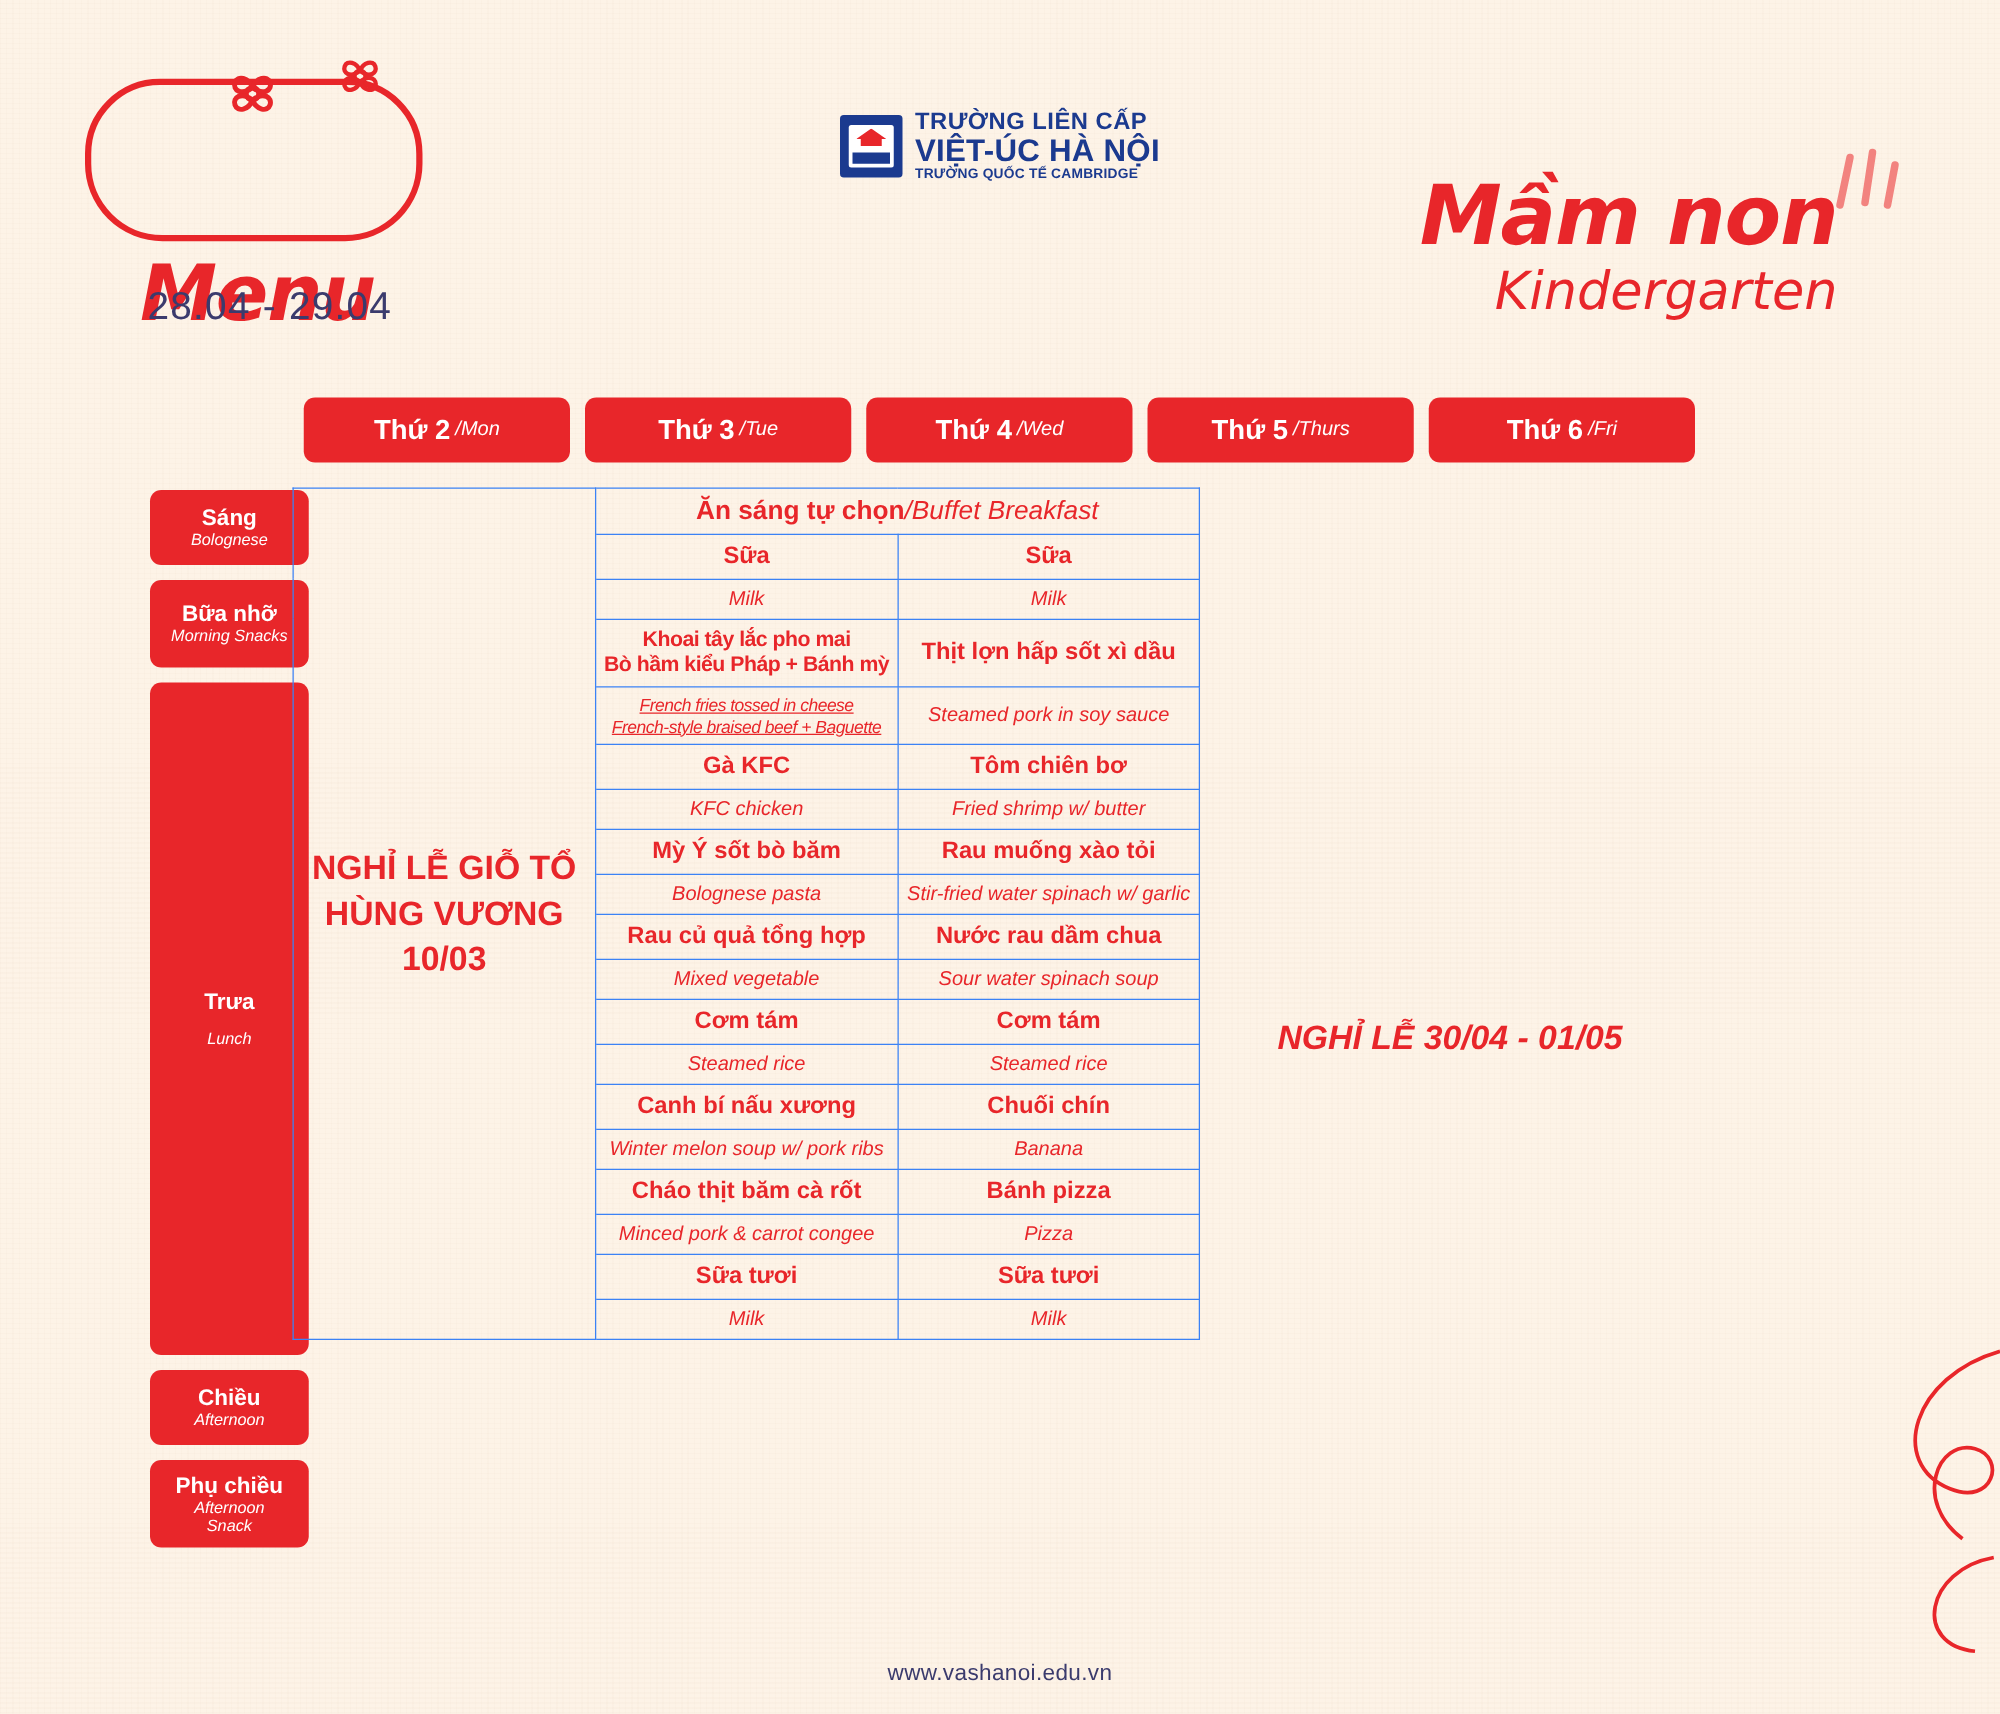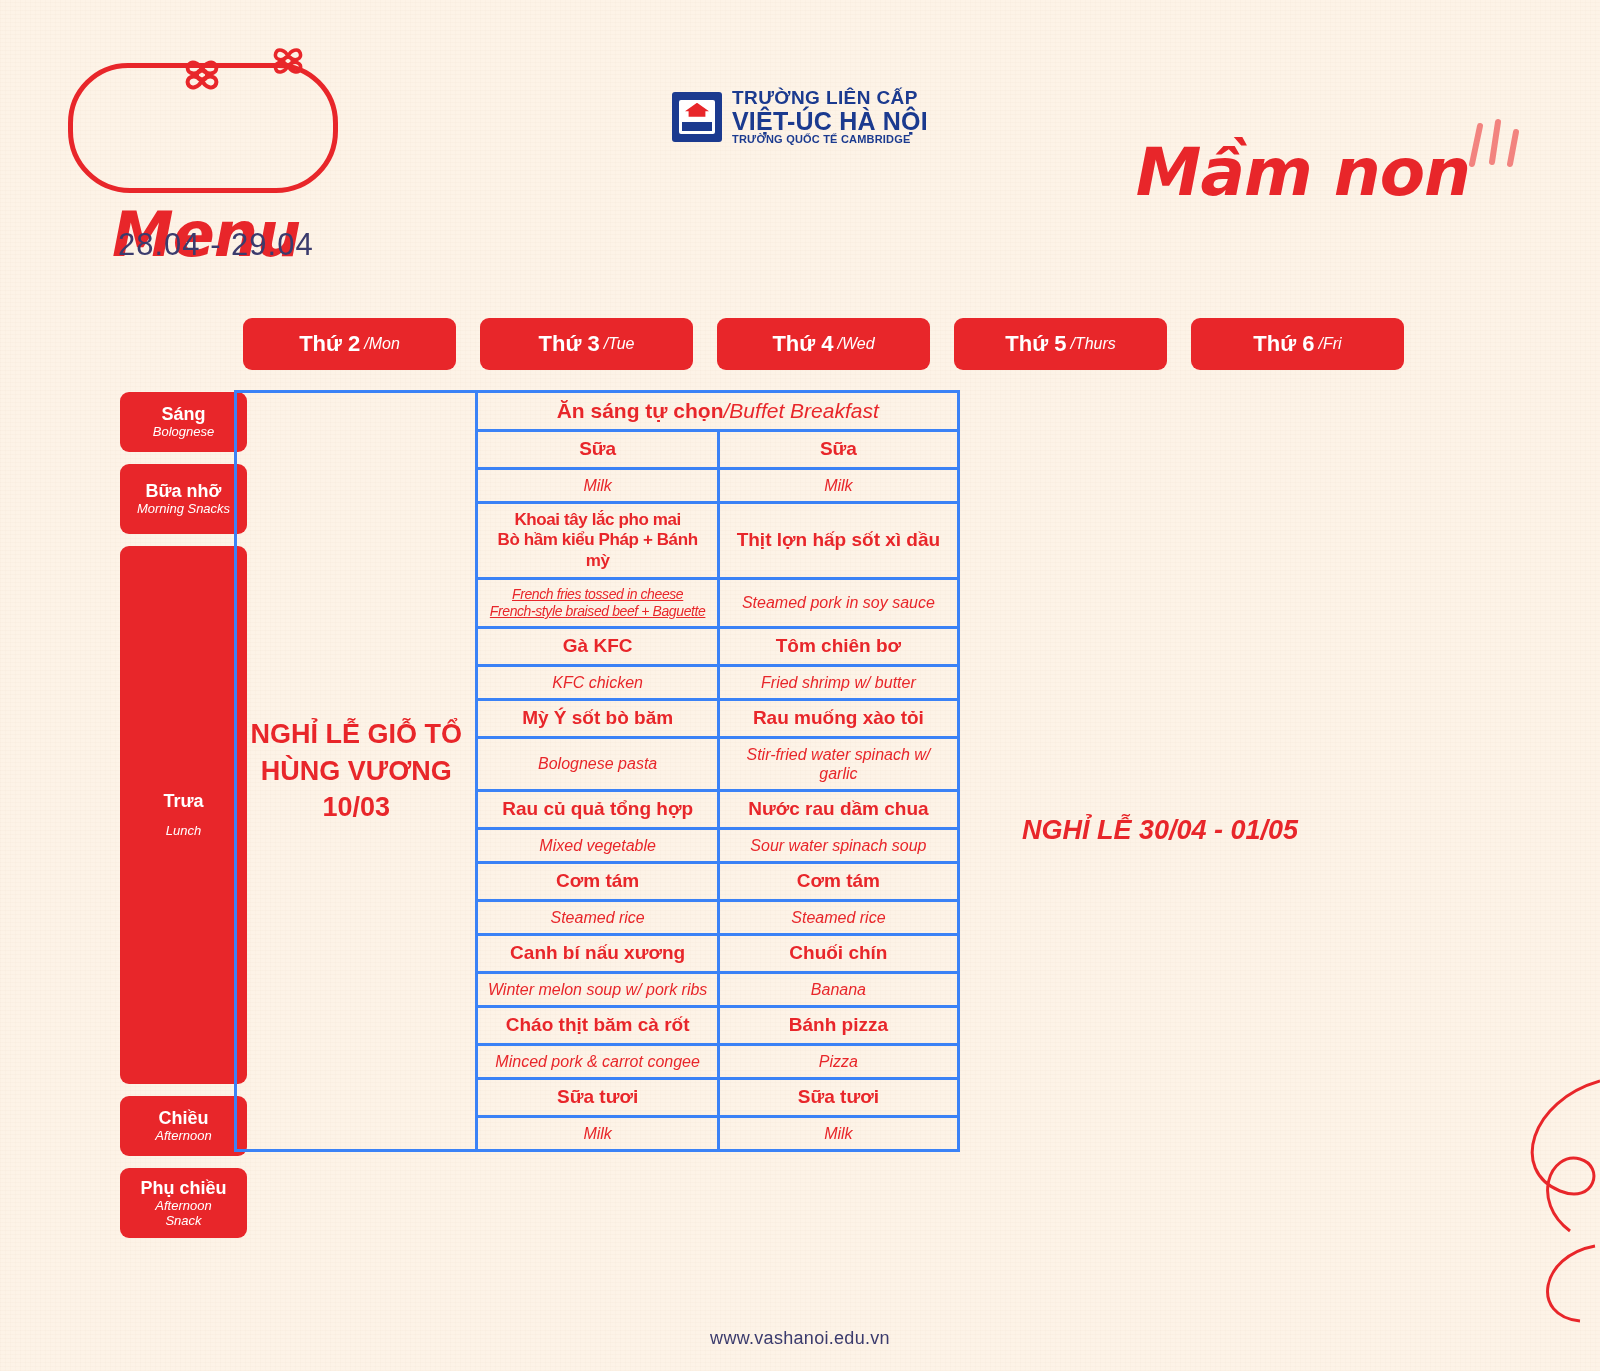--- a/index.html
+++ b/index.html
@@ -145,21 +145,21 @@
     width: 60px;
     height: 70px;
   }
 
   
   .day-headers {
     position: absolute;
     left: 243px;
     top: 318px;
     display: flex;
-    gap: 24px;
+    gap: 12px;
   }
   .day-pill {
     width: 213px;
     height: 52px;
     background: #e8262a;
     border-radius: 9px;
     display: flex;
     align-items: center;
     justify-content: center;
     color: #fff;
@@ -198,21 +198,21 @@
 
   
   .menu-table {
     position: absolute;
     left: 234px;
     top: 390px;
     width: 726px;
     border-collapse: collapse;
   }
   .menu-table td {
-    border: 3px solid #3b82f6;
+    border: 1px solid #3b82f6;
     text-align: center;
     vertical-align: middle;
     padding: 6px 6px;
     color: #e8262a;
   }
   .cell-vn { font-weight: bold; font-size: 19px; line-height: 1.2; }
   .cell-en { font-style: italic; font-size: 16px; line-height: 1.2; }
   .cell-vn.tight, .cell-en.tight { font-size: 17px; letter-spacing: -0.4px; }
   .cell-en.tight { font-size: 14px; }
   .holiday-cell {
@@ -300,20 +300,21 @@
     </div>
   <div class="logo-lines">
     <div class="logo-l1">TRƯỜNG LIÊN CẤP</div>
     <div class="logo-l2">VIỆT-ÚC HÀ NỘI</div>
     <div class="logo-l3">TRƯỜNG QUỐC TẾ CAMBRIDGE</div>
   </div>
 </div>
 
 <div class="title-block">
   <div class="title-vn">Mầm non</div>
+  <div class="title-en">Kindergarten</div>
   <div class="spark">
     <svg viewBox="0 0 60 70">
       <g stroke="#f2837f" stroke-width="6" stroke-linecap="round">
         <line x1="10" y1="52" x2="18" y2="14"></line>
         <line x1="30" y1="50" x2="36" y2="10"></line>
         <line x1="48" y1="52" x2="54" y2="20"></line>
       </g>
     </svg>
   </div>
 </div>

